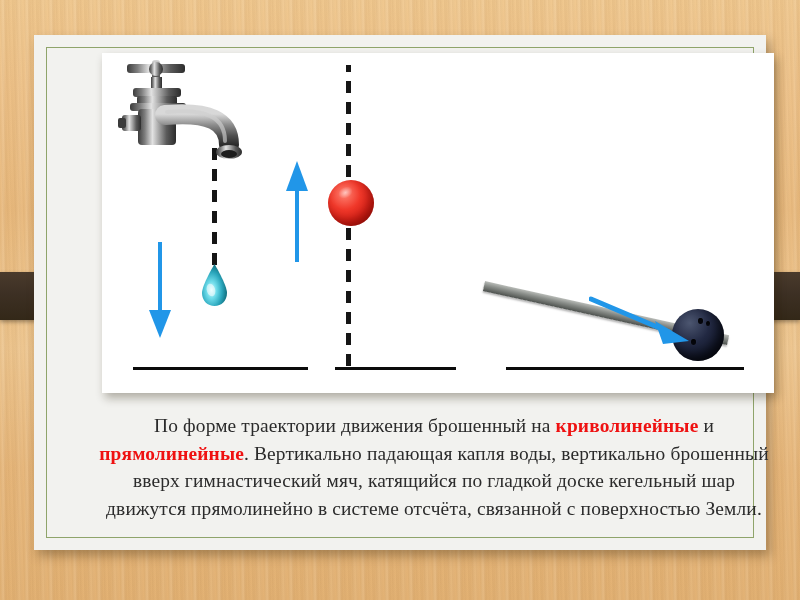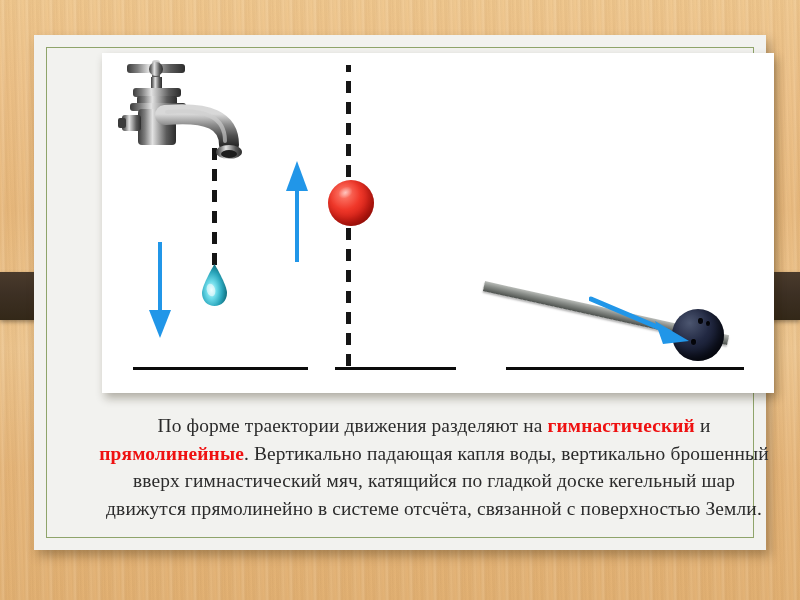--- a/index.html
+++ b/index.html
@@ -311,15 +311,15 @@
 
     <div class="blue-arrow" id="arrow-right">
       <svg width="108" height="54" viewBox="0 0 108 54">
         <line x1="2" y1="3" x2="80" y2="36" stroke="#2196e8" stroke-width="5" stroke-linecap="round"></line>
         <polygon points="100,45 66,25 74,48" fill="#2196e8"></polygon>
       </svg>
     </div>
 
   </div>
 
-  <p id="caption"><span>По форме траектории движения разделяют на </span><span class="accent-term">гимнастический</span><span> и </span><span class="accent-term">прямолинейные</span><span>. Вертикально падающая капля воды, вертикально брошенный вверх гимнастический мяч, катящийся по гладкой доске кегельный шар движутся прямолинейно в системе отсчёта, связанной с поверхностью Земли.</span></p>
+  <p id="caption"><span>По форме траектории движения брошенный на </span><span class="accent-term">криволинейные</span><span> и </span><span class="accent-term">прямолинейные</span><span>. Вертикально падающая капля воды, вертикально брошенный вверх гимнастический мяч, катящийся по гладкой доске кегельный шар движутся прямолинейно в системе отсчёта, связанной с поверхностью Земли.</span></p>
 
 </div>
 
 </body></html>

